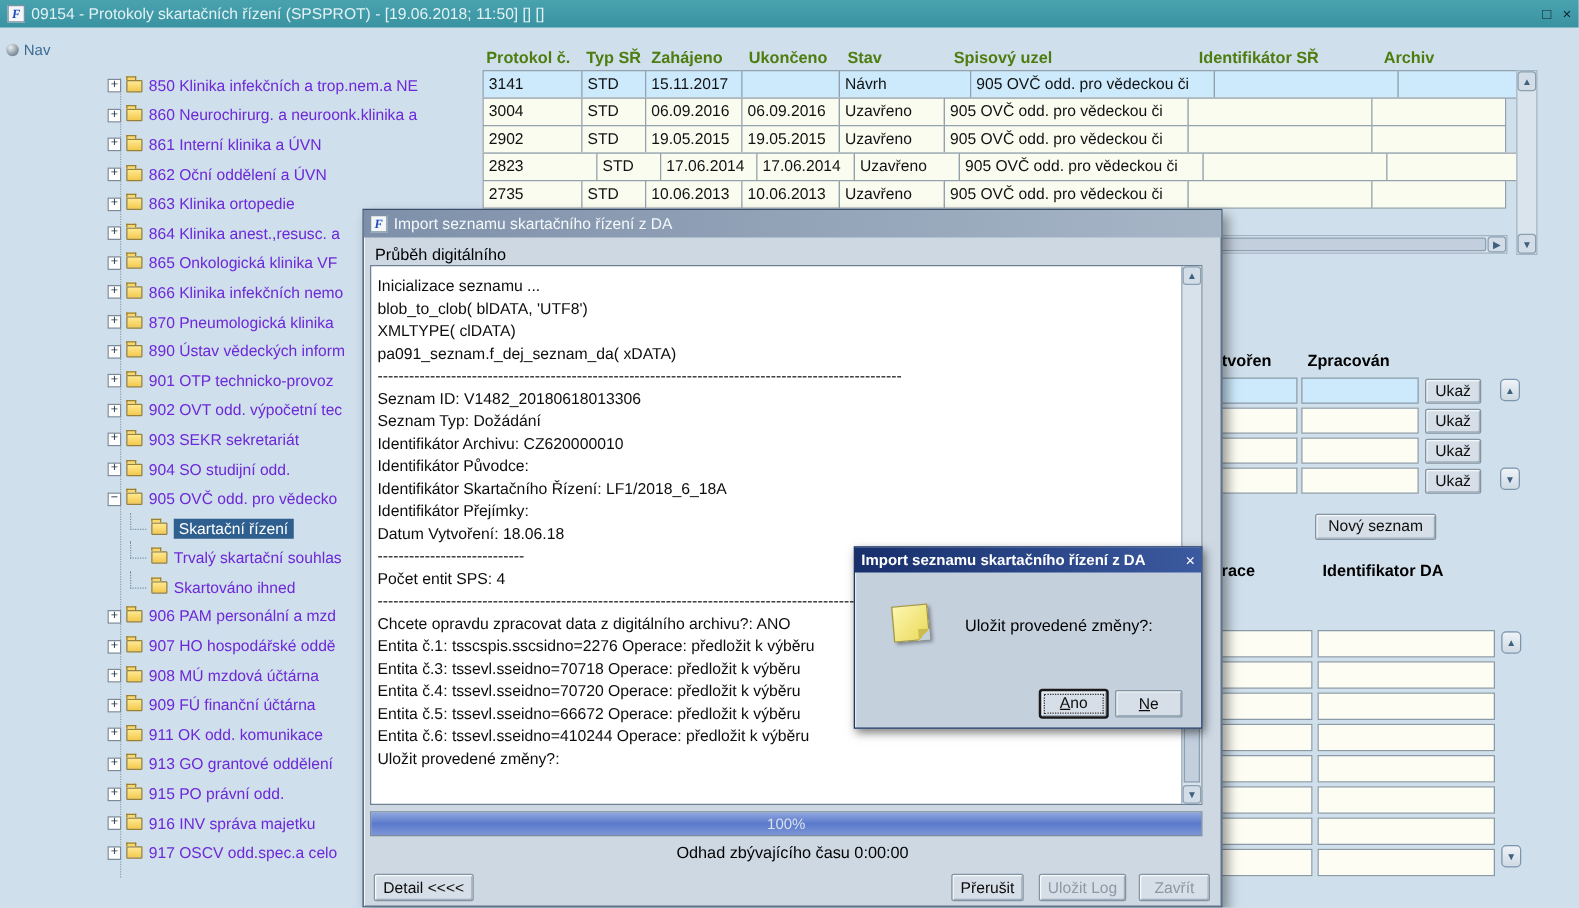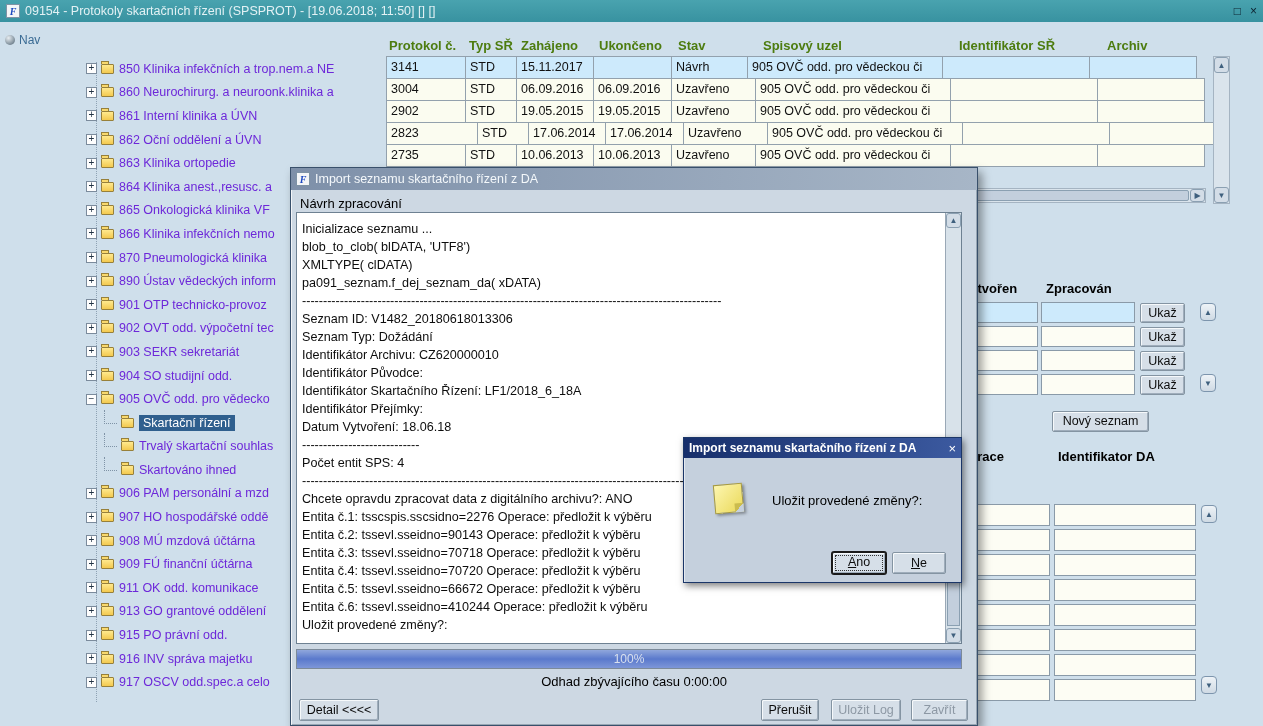--- a/index.html
+++ b/index.html
@@ -291,21 +291,21 @@
         <div class="hcell" style="width: 196px;">Spisový uzel</div>
         <div class="hcell" style="width: 148px;">Identifikátor SŘ</div>
         <div class="hcell" style="width: 108px;">Archiv</div>
       </div>
     <div class="tbody">
         <div class="trow current">
           <div class="cell" style="width: 80px;">3141</div>
           <div class="cell" style="width: 52px;">STD</div>
           <div class="cell" style="width: 78px;">15.11.2017</div>
           <div class="cell" style="width: 79px;"></div>
-          <div class="cell" style="width: 77px;">Návrh</div>
+          <div class="cell" style="width: 106px;">Návrh</div>
           <div class="cell" style="width: 196px;">905 OVČ odd. pro vědeckou či</div>
           <div class="cell" style="width: 148px;"></div>
           <div class="cell" style="width: 108px;"></div>
         </div>
         <div class="trow">
           <div class="cell" style="width: 80px;">3004</div>
           <div class="cell" style="width: 52px;">STD</div>
           <div class="cell" style="width: 78px;">06.09.2016</div>
           <div class="cell" style="width: 79px;">06.09.2016</div>
           <div class="cell" style="width: 85px;">Uzavřeno</div>
@@ -420,42 +420,41 @@
       </div>
     </div>
   <div class="arrow-btn a3">▲</div>
   <div class="arrow-btn a4">▼</div>
 
   <div class="dialog">
     <div class="dlg-title">
       <span class="app-icon">F</span>
       <span>Import seznamu skartačního řízení z DA</span>
     </div>
-    <div class="dlg-label">Návrh zpracování</div>
+    <div class="dlg-label">Průběh digitálního</div>
     <div class="textarea">
       <div class="log">
           <div class="log-line">----------------------------------------------------------------------------------------------------------------------------------------------------</div>
           <div class="log-line">Inicializace seznamu ...</div>
           <div class="log-line">blob_to_clob( blDATA, 'UTF8')</div>
           <div class="log-line">XMLTYPE( clDATA)</div>
           <div class="log-line">pa091_seznam.f_dej_seznam_da( xDATA)</div>
           <div class="log-line">----------------------------------------------------------------------------------------------------</div>
           <div class="log-line">Seznam ID: V1482_20180618013306</div>
           <div class="log-line">Seznam Typ: Dožádání</div>
           <div class="log-line">Identifikátor Archivu: CZ620000010</div>
           <div class="log-line">Identifikátor Původce:</div>
           <div class="log-line">Identifikátor Skartačního Řízení: LF1/2018_6_18A</div>
           <div class="log-line">Identifikátor Přejímky:</div>
           <div class="log-line">Datum Vytvoření: 18.06.18</div>
           <div class="log-line">----------------------------</div>
           <div class="log-line">Počet entit SPS: 4</div>
           <div class="log-line">----------------------------------------------------------------------------------------------------</div>
           <div class="log-line">Chcete opravdu zpracovat data z digitálního archivu?: ANO</div>
           <div class="log-line">Entita č.1: tsscspis.sscsidno=2276 Operace: předložit k výběru</div>
-          <div class="log-line">Entita č.2: tssevl.sseidno=90143 Operace: předložit k výběru</div>
           <div class="log-line">Entita č.3: tssevl.sseidno=70718 Operace: předložit k výběru</div>
           <div class="log-line">Entita č.4: tssevl.sseidno=70720 Operace: předložit k výběru</div>
           <div class="log-line">Entita č.5: tssevl.sseidno=66672 Operace: předložit k výběru</div>
           <div class="log-line">Entita č.6: tssevl.sseidno=410244 Operace: předložit k výběru</div>
           <div class="log-line">Uložit provedené změny?:</div>
         </div>
       <div class="log-vsb">
         <div class="sb-btn up">▲</div>
         <div class="log-thumb"></div>
         <div class="sb-btn down">▼</div>

